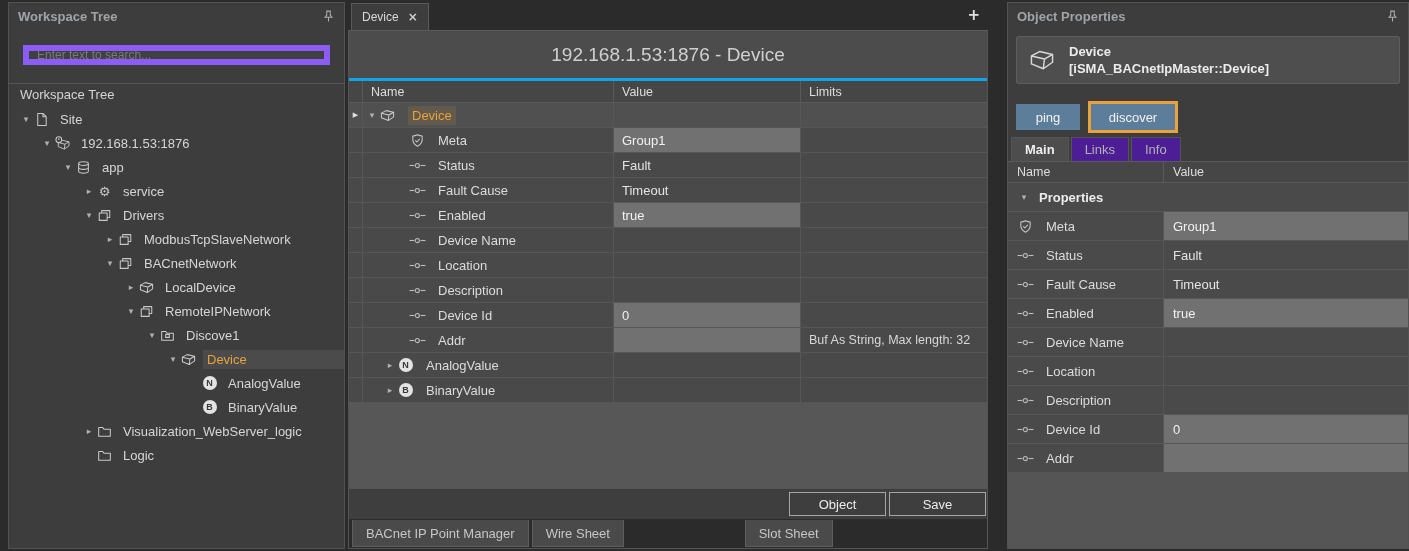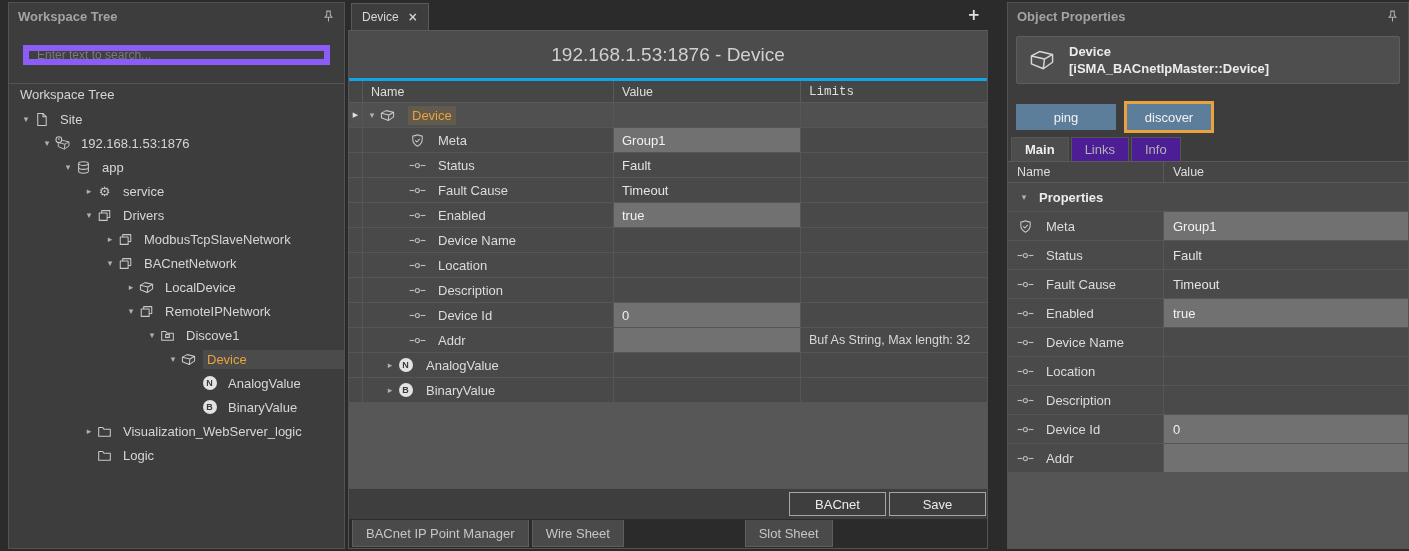--- a/index.html
+++ b/index.html
@@ -42,21 +42,21 @@
   .tab-add { position:absolute; right:8px; top:4px; color:#e0e0e0; font:bold 15px "DejaVu Sans",sans-serif; cursor:pointer; }
   .editor-body { flex:1; border:1px solid #555; border-top:1px solid #5a5a5a; background:#3e3e3e;
      display:flex; flex-direction:column; min-height:0; }
   .editor-title { height:50px; background:#4c4c4c; border-bottom:3px solid #0ea5e9; display:flex;
      align-items:center; justify-content:center; font-size:19px; font-weight:300; color:#d0d0d0; flex:none; }
   .grid-header { height:22px; display:grid; grid-template-columns:14px 251px 187px 1fr; background:#464646;
      border-bottom:1px solid #5a5a5a; flex:none; }
   .grid-header div { display:flex; align-items:center; padding-left:8px; color:#dedede; font-size:12.5px;
      border-right:1px solid #5a5a5a; }
   .grid-header div:first-child { padding:0; }
-  .grid-header div:last-child { border-right:none;font-family:Liberation Mono, monospace; }
+  .grid-header div:last-child { border-right:none; }
   .grid-rows { flex:none; }
   .grow { height:25px; display:grid; grid-template-columns:14px 251px 187px 1fr; background:#494949;
      border-bottom:1px solid #565656; }
   .grow.sel { background:#505050; }
   .gcell { border-right:1px solid #565656; display:flex; align-items:center; justify-content:center;
      font:7px "DejaVu Sans",sans-serif; color:#e0e0e0; }
   .cname { display:flex; align-items:center; border-right:1px solid #565656; overflow:hidden; white-space:nowrap; }
   .cname .nlabel { margin-left:6px; color:#dcdcdc; }
   .cname .nlabel.orange { color:#e9a23c; background:rgba(233,162,60,.12); padding:2px 4px; }
   .cvalue { display:flex; align-items:center; padding-left:8px; border-right:1px solid #565656;
@@ -73,21 +73,21 @@
   .btab { height:27px; background:#4a4a4a; border:1px solid #5e5e5e; border-top:none; color:#c6c6c6;
      display:flex; align-items:center; padding:0 13px; font-size:13px; cursor:pointer; white-space:nowrap; }
   .btab.active { background:#393939; color:#eab308;margin-top:32px; }
 
   
   .infobox { margin:7px 8px 0 8px; background:#4e4e4e; border:1px solid #5e5e5e; border-radius:2px;
      min-height:48px; display:flex; align-items:center; gap:12px; padding:6px 10px; flex:none; }
   .infobox .obj-icon { width:30px; height:26px; flex:none; }
   .infobox .obj-name, .infobox .obj-type { font-weight:bold; color:#ececec; font-size:13px; line-height:17px; }
   .action-row { margin:17px 8px 0 8px; height:32px; display:flex; align-items:center; gap:8px; flex:none; }
-  .abtn { height:26px; width:100px; background:#5d7e9b; border:none; color:#f2f2f2;
+  .abtn { height:26px; width:64px; background:#5d7e9b; border:none; color:#f2f2f2;
      font:13px "Liberation Sans",sans-serif; cursor:pointer; }
   .abtn.hl { height:32px; width:90px; border:3px solid #e9a23c; }
   .ptabs { margin:4px 0 0 3px; height:24px; display:flex; gap:2px; align-items:flex-end; flex:none; }
   .ptab { height:24px; display:flex; align-items:center; padding:0 13px; background:#4c1d95;
      border:1px solid #555; border-bottom:none; color:#b3b3b3; font-size:13px; cursor:pointer; }
   .ptab.active { background:#4d4d4d; color:#efefef; height:24px;font-weight:bold; }
   .pgrid-header { height:22px; display:grid; grid-template-columns:156px 1fr; background:#464646;
      border-top:1px solid #5a5a5a; border-bottom:1px solid #5a5a5a; flex:none; }
   .pgrid-header div { display:flex; align-items:center; padding-left:9px; color:#dedede; font-size:12.5px;
      border-right:1px solid #5a5a5a; }
@@ -463,21 +463,21 @@
                 <span class="circle-letter">B</span>
               </span>
               <span class="nlabel">BinaryValue</span>
             </div>
             <div class="cvalue"></div>
             <div class="climits"></div>
           </div>
         </div>
       <div class="grid-empty"></div>
       <div class="editor-footer">
-        <button>BACnet</button>
+        <button>Object</button>
         <button>Save</button>
       </div>
       <div class="bottom-tabbar">
           <div class="btab">BACnet IP Point Manager</div>
           <div class="btab">Wire Sheet</div>
           <div class="btab active">Property Sheet</div>
           <div class="btab">Slot Sheet</div>
         </div>
     </div>
   </main>

